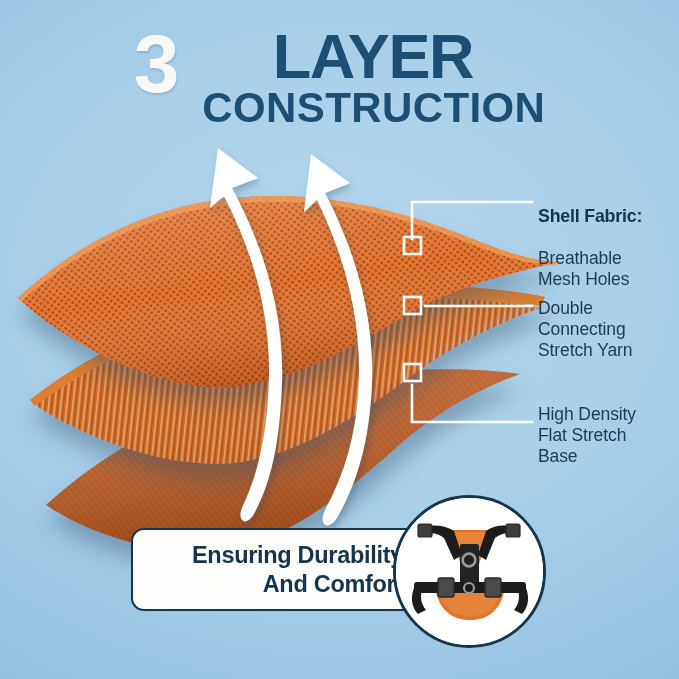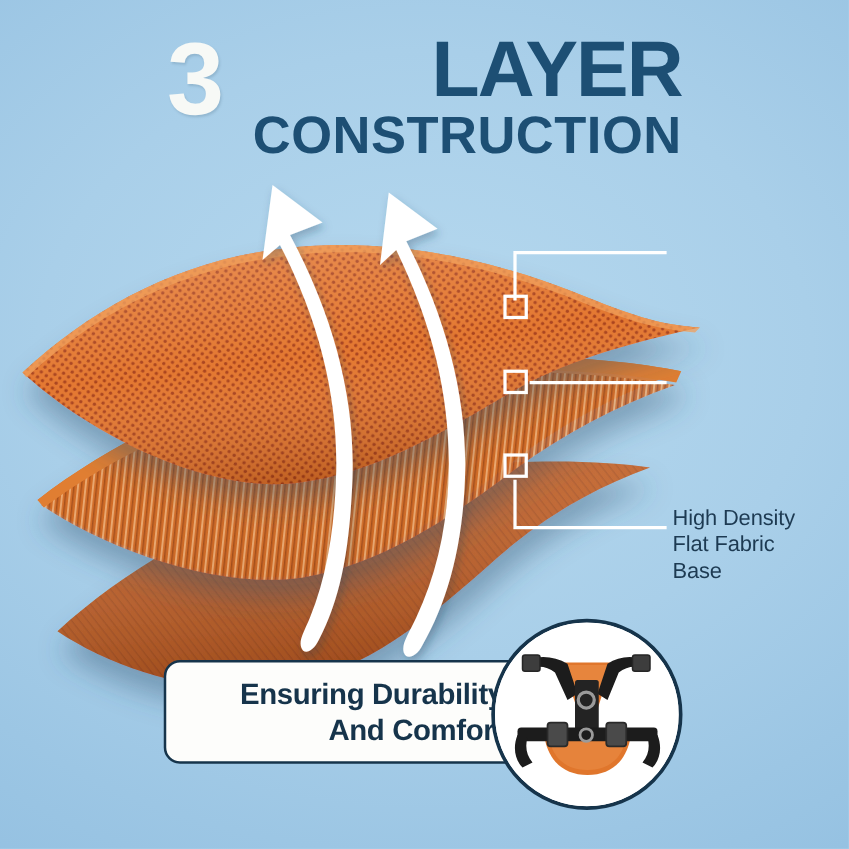--- a/index.html
+++ b/index.html
@@ -22,21 +22,21 @@
   #title-row{
     position:absolute;left:0;top:0;width:679px;
     display:flex;align-items:flex-start;justify-content:center;
   }
   #big-three{
     font-size:82px;line-height:0.92;font-weight:800;
     color:#f7f9f6;letter-spacing:-3px;
     text-shadow:1px 2px 2px rgba(40,70,95,.18);
     position:relative;top:-4px;
   }
-  #title-stack{display:flex;flex-direction:column;align-items:flex-end;margin-left:24px;}
+  #title-stack{display:flex;flex-direction:column;align-items:center;margin-left:24px;}
   #layer-word{
     font-size:63px;line-height:0.85;font-weight:800;
     color:#1d4f74;letter-spacing:-1.5px;
   }
   #construction-word{
     font-size:42px;line-height:1;font-weight:800;
     color:#1d4f74;letter-spacing:0.4px;
     margin-top:3px;margin-left:2px;
   }
 
@@ -233,25 +233,33 @@
 
       <path d="M 412,385 L 412,422 L 532,422"></path>
     </g>
     <g fill="none" stroke="#ffffff" stroke-width="2.6">
       <rect x="404" y="237" width="17" height="17"></rect>
       <rect x="404" y="297" width="17" height="17"></rect>
       <rect x="404" y="364" width="17" height="17"></rect>
     </g>
   </svg>
 
+  <div id="co1" class="callout-text">
+    <span class="callout-title">Shell Fabric:</span>
+    <span class="callout-body">Breathable
+Mesh Holes</span>
+  </div>
   <div id="co2" class="callout-text">
+    <span class="callout-body">Double
+Connecting
+Stretch Yarn</span>
   </div>
   <div id="co3" class="callout-text">
     <span class="callout-body">High Density
-Flat Fabric
+Flat Stretch
 Base</span>
   </div>
 
   <div id="banner">
     <div id="banner-text">Ensuring Durability
 And Comfort</div>
   </div>
 
   <div id="product-circle">
     <svg id="harness-svg" viewBox="0 0 147 147">

